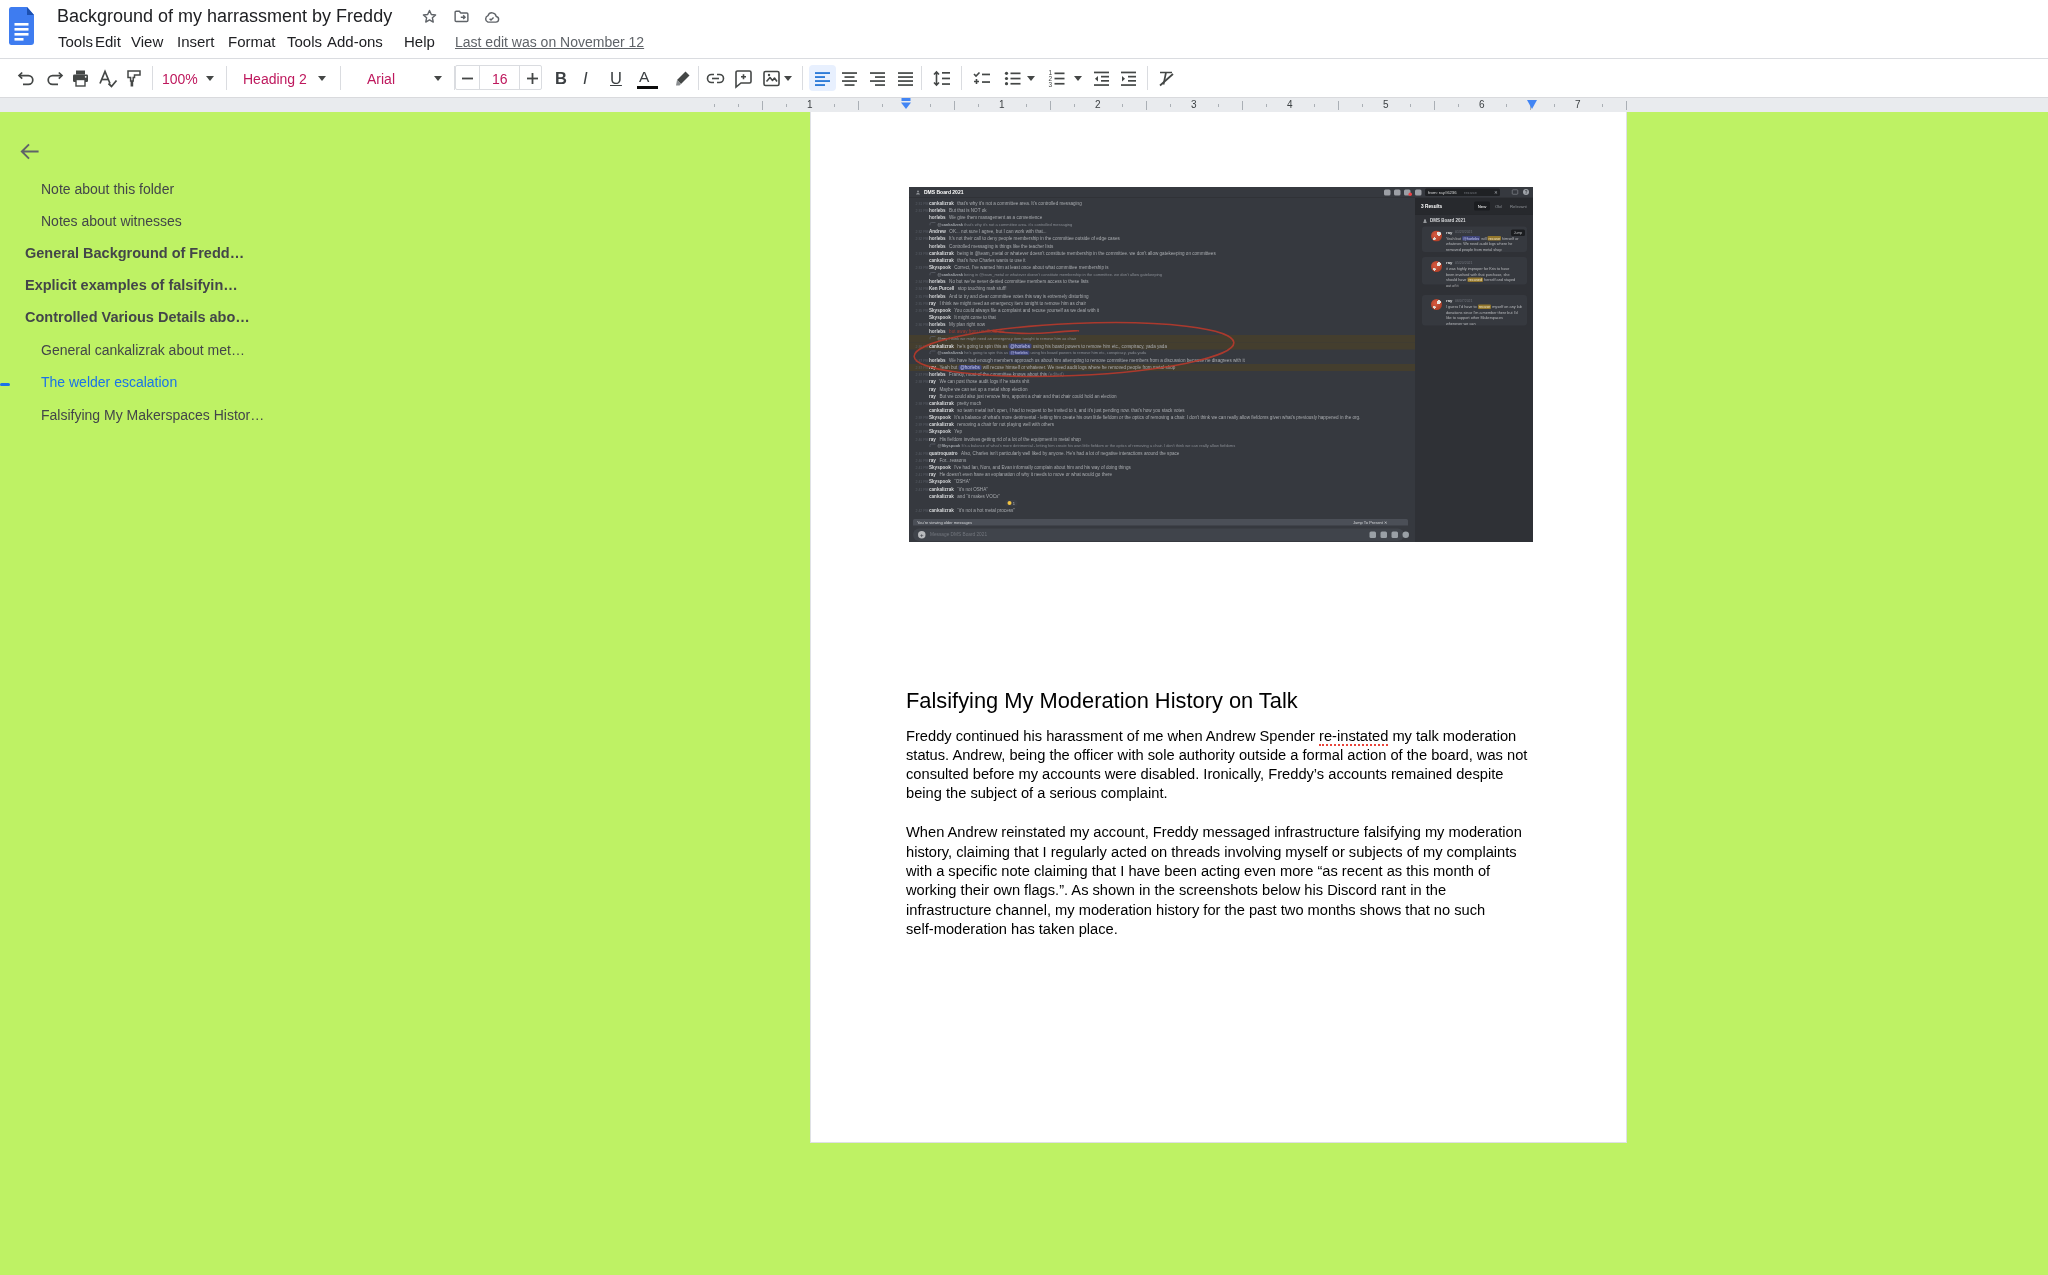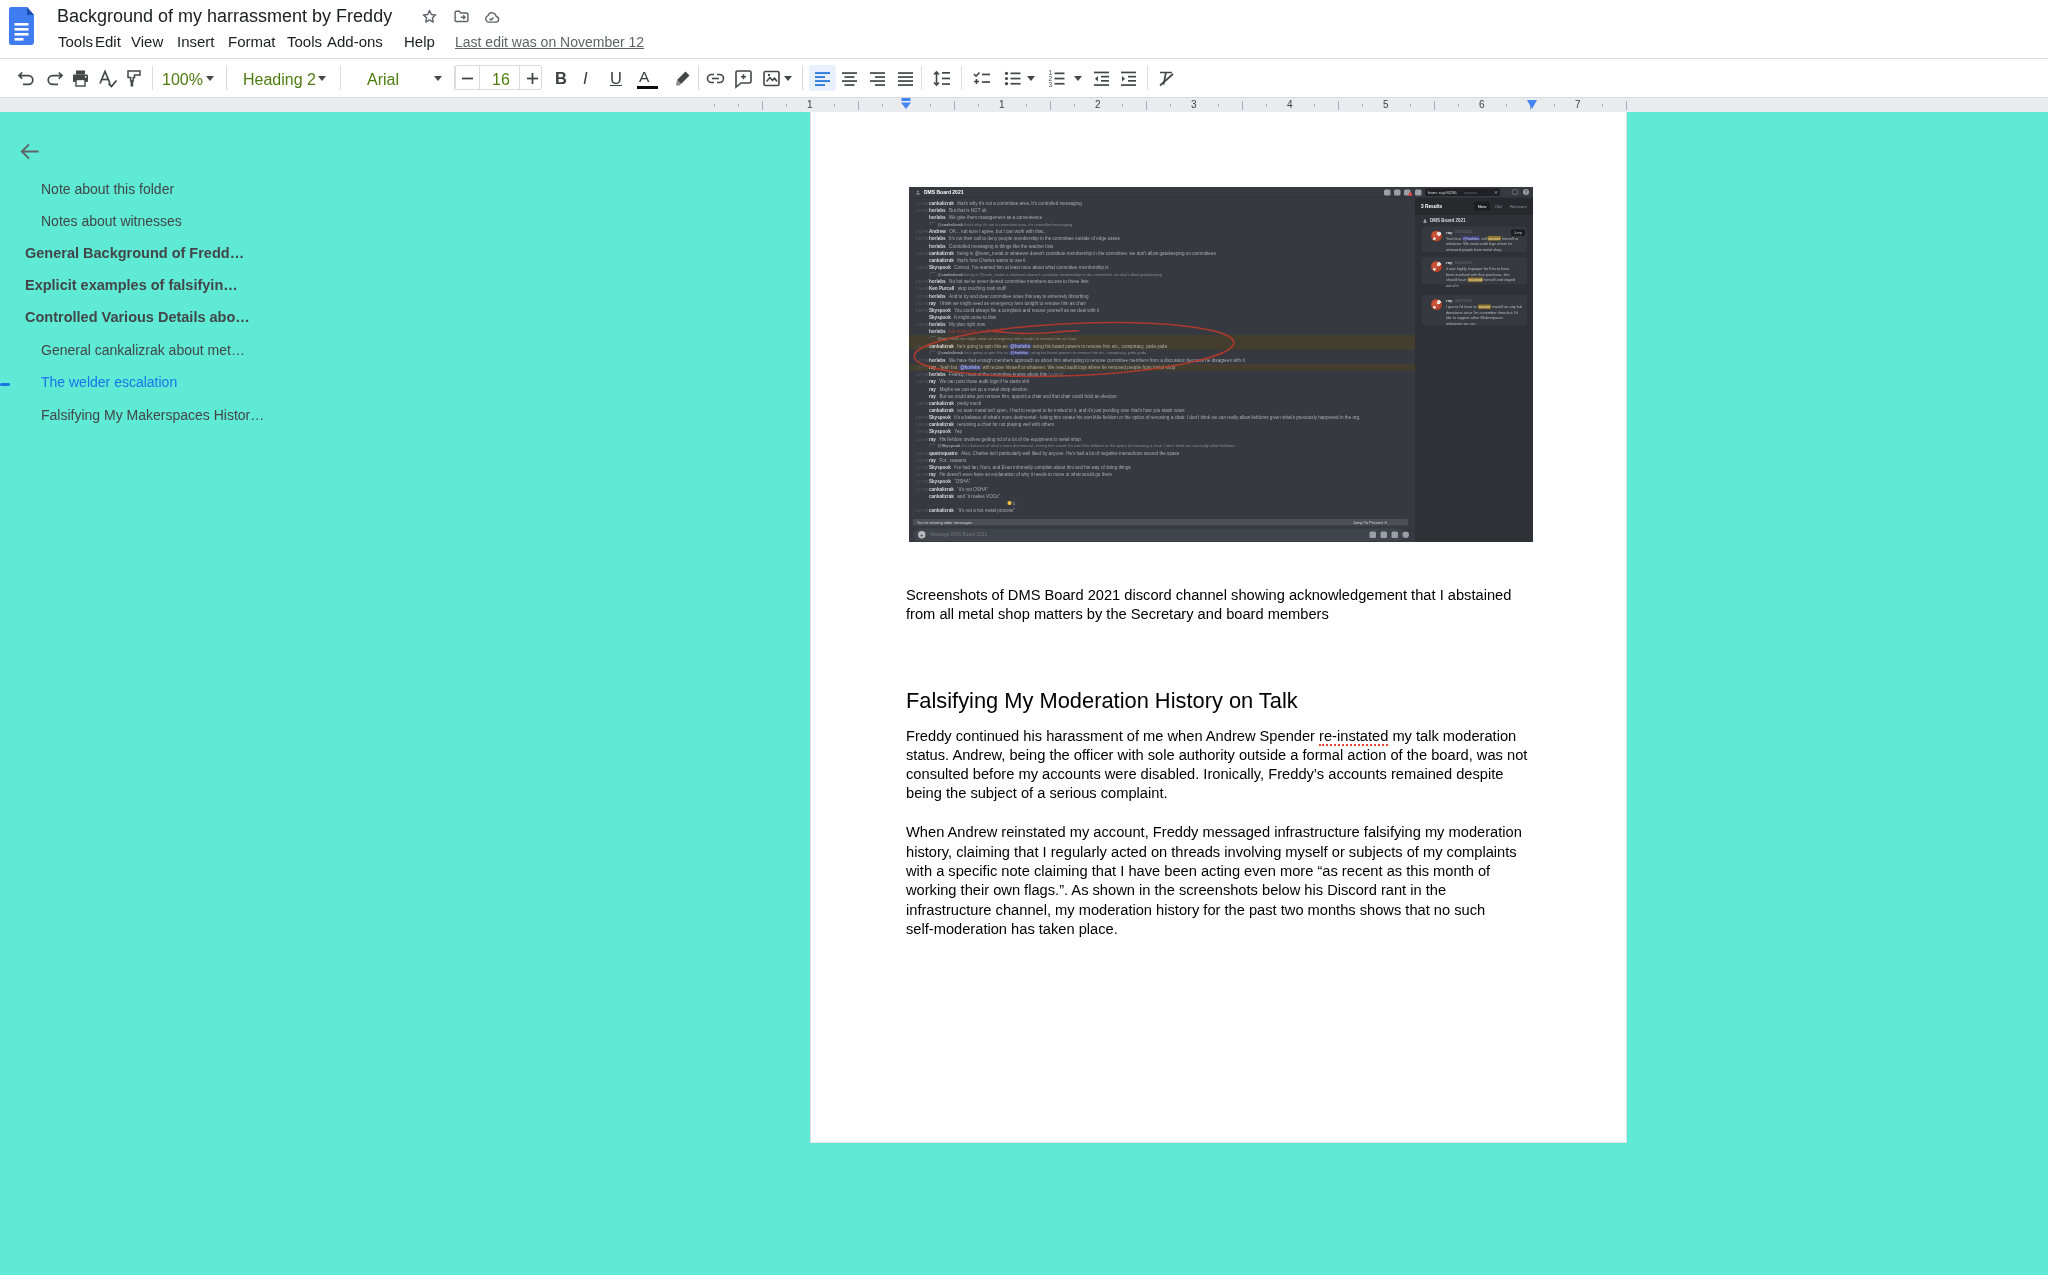--- a/index.html
+++ b/index.html
@@ -1,24 +1,24 @@
 <!DOCTYPE html>
 <html><head><meta charset="utf-8">
 <style>
 *{margin:0;padding:0;box-sizing:border-box}
 html,body{width:2048px;height:1275px;overflow:hidden;background:#f8f9fa;
  font-family:"Liberation Sans",sans-serif;-webkit-font-smoothing:antialiased}
 .abs{position:absolute}
 #hdr{position:absolute;left:0;top:0;width:2048px;height:59px;background:#fff;border-bottom:1px solid #dadce0;z-index:3}
 #tbar{position:absolute;left:0;top:0;width:2048px;height:97px;background:#fff;z-index:2}
 #ruler{position:absolute;left:0;top:97px;width:2048px;height:15px;background:#e9ebee;border-top:1px solid #d9dadd}
-#canvas{position:absolute;left:0;top:112px;width:2048px;height:1163px;background:#5eead4}
+#canvas{position:absolute;left:0;top:112px;width:2048px;height:1163px;background:#bef264}
 .page{position:absolute;left:810px;width:817px;background:#fff;border:1px solid #dfe1e5;border-top:none}
 .tdiv{position:absolute;top:66px;width:1px;height:24px;background:#dadce0}
-.ttext{position:absolute;top:71px;font-size:16px;color:#4d7c0f}
+.ttext{position:absolute;top:71px;font-size:14px;color:#be185d}
 .caret{position:absolute;top:76px;width:0;height:0;border-left:4px solid transparent;border-right:4px solid transparent;border-top:5px solid #444746}
 .mi{position:absolute;top:33px;font-size:15px;color:#202124}
 .tick{position:absolute;width:1px;background:#9aa0a6;opacity:.8}
 .rnum{position:absolute;top:1px;font-size:10px;color:#3c4043}
 .ol{position:absolute;font-size:14px;color:#434649;white-space:nowrap}
 .olb{font-weight:bold;font-size:14.5px}
 .doc{position:absolute;color:#000;font-size:14.667px;line-height:19.33px;white-space:nowrap}
 
 .cr{position:absolute;left:0;width:1012px;height:14.3px;line-height:14.3px;font-size:9.2px;white-space:nowrap;overflow:hidden}
 .ts{display:inline-block;width:40px;padding-left:13px;font-size:7px;color:#5a5f68}
@@ -406,17 +406,16 @@
               <span class="abs" style="left:48px;top:6px;font-size:8.5px;font-weight:bold;color:#dcddde">ray</span>
               <span class="abs" style="left:66px;top:7px;font-size:7px;color:#72767d">06/07/2021</span>
               <span class="abs" style="left:48px;top:19px;font-size:7.6px;color:#b9bbbe;white-space:nowrap">I guess I'd have to <span style="background:#92762c;color:#f0e6c8;border-radius:2px;padding:0 2px">recuse</span> myself on any lab</span>
               <span class="abs" style="left:48px;top:30px;font-size:7.6px;color:#b9bbbe;white-space:nowrap">donations since I'm a member there but I'd</span>
               <span class="abs" style="left:48px;top:41px;font-size:7.6px;color:#b9bbbe;white-space:nowrap">like to support other Makerspaces</span>
               <span class="abs" style="left:48px;top:52px;font-size:7.6px;color:#b9bbbe;white-space:nowrap">whenever we can</span>
             </div>
           </div>
         </div>
       </div>
-      <div class="doc" style="left:95px;top:473.9px">Screenshots of DMS Board 2021 discord channel showing acknowledgement that I abstained<br>from all metal shop matters by the Secretary and board members</div>
       <div class="doc" style="left:95px;top:576.3px;font-size:21.85px;line-height:26px">Falsifying My Moderation History on Talk</div>
       <div class="doc" style="left:95px;top:614.5px">Freddy continued his harassment of me when Andrew Spender <span style="border-bottom:2px dotted #e8443a">re-instated</span> my talk moderation<br>status. Andrew, being the officer with sole authority outside a formal action of the board, was not<br>consulted before my accounts were disabled. Ironically, Freddy’s accounts remained despite<br>being the subject of a serious complaint.</div>
       <div class="doc" style="left:95px;top:711.2px">When Andrew reinstated my account, Freddy messaged infrastructure falsifying my moderation<br>history, claiming that I regularly acted on threads involving myself or subjects of my complaints<br>with a specific note claiming that I have been acting even more “as recent as this month of<br>working their own flags.”. As shown in the screenshots below his Discord rant in the<br>infrastructure channel, my moderation history for the past two months shows that no such<br>self-moderation has taken place.</div>
     </div>
   </div>
 </body></html>

